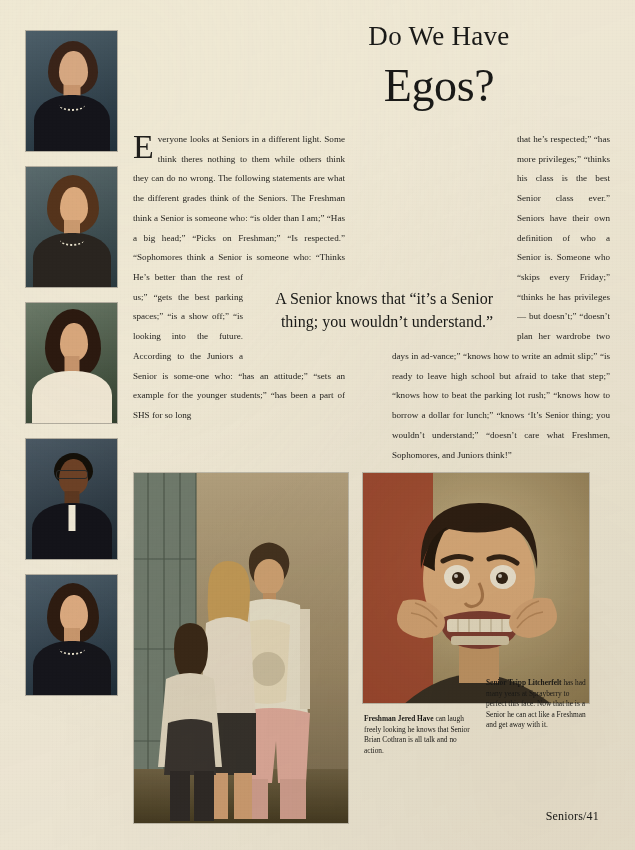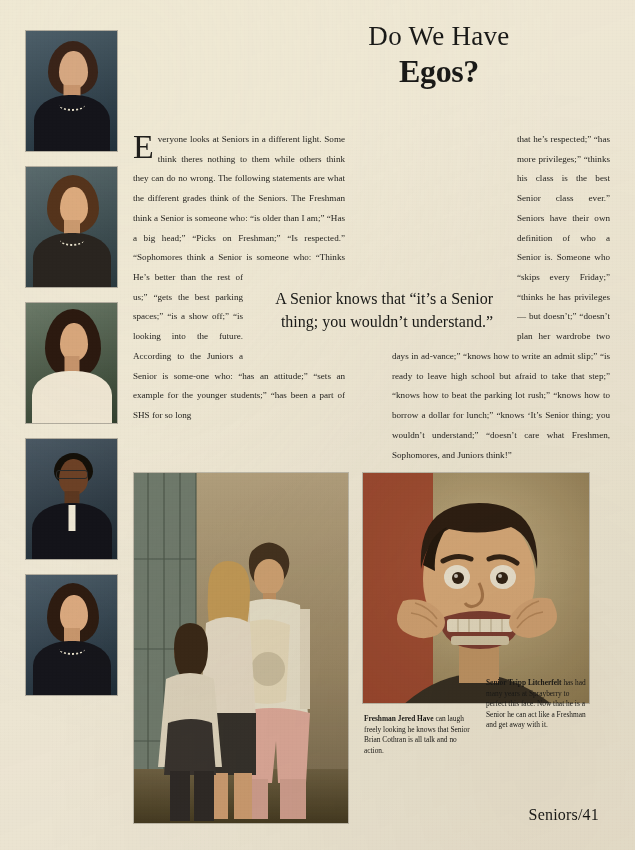--- a/index.html
+++ b/index.html
@@ -38,24 +38,24 @@
     width: 370px;
     text-align: center;
   }
   .headline .line1 {
     font-size: 27px;
     letter-spacing: 0.3px;
     line-height: 1.05;
     font-weight: normal;
   }
   .headline .line2 {
-    font-size: 32px;
-    font-weight: bold;
+    font-size: 46px;
+    font-weight: normal;
     line-height: 1.05;
-    margin-top: 5px;
+    margin-top: 12px;
     letter-spacing: -0.4px;
   }
 
   
   .portraits {
     position: absolute;
     left: 25px;
     top: 30px;
     width: 93px;
   }
@@ -176,21 +176,21 @@
     color: #1b1a17;
   }
   #cap-left  { left: 364px; top: 714px; width: 110px; }
   #cap-right { left: 486px; top: 678px; width: 105px; }
   .caption b { font-weight: bold; }
 
   .folio {
     position: absolute;
     right: 36px;
     bottom: 26px;
-    font-size: 16px;
+    font-size: 12px;
     letter-spacing: 0.2px;
   }
 
   
   .grain {
     position: absolute;
     inset: 0;
     pointer-events: none;
     opacity: 0.10;
     background-image:

